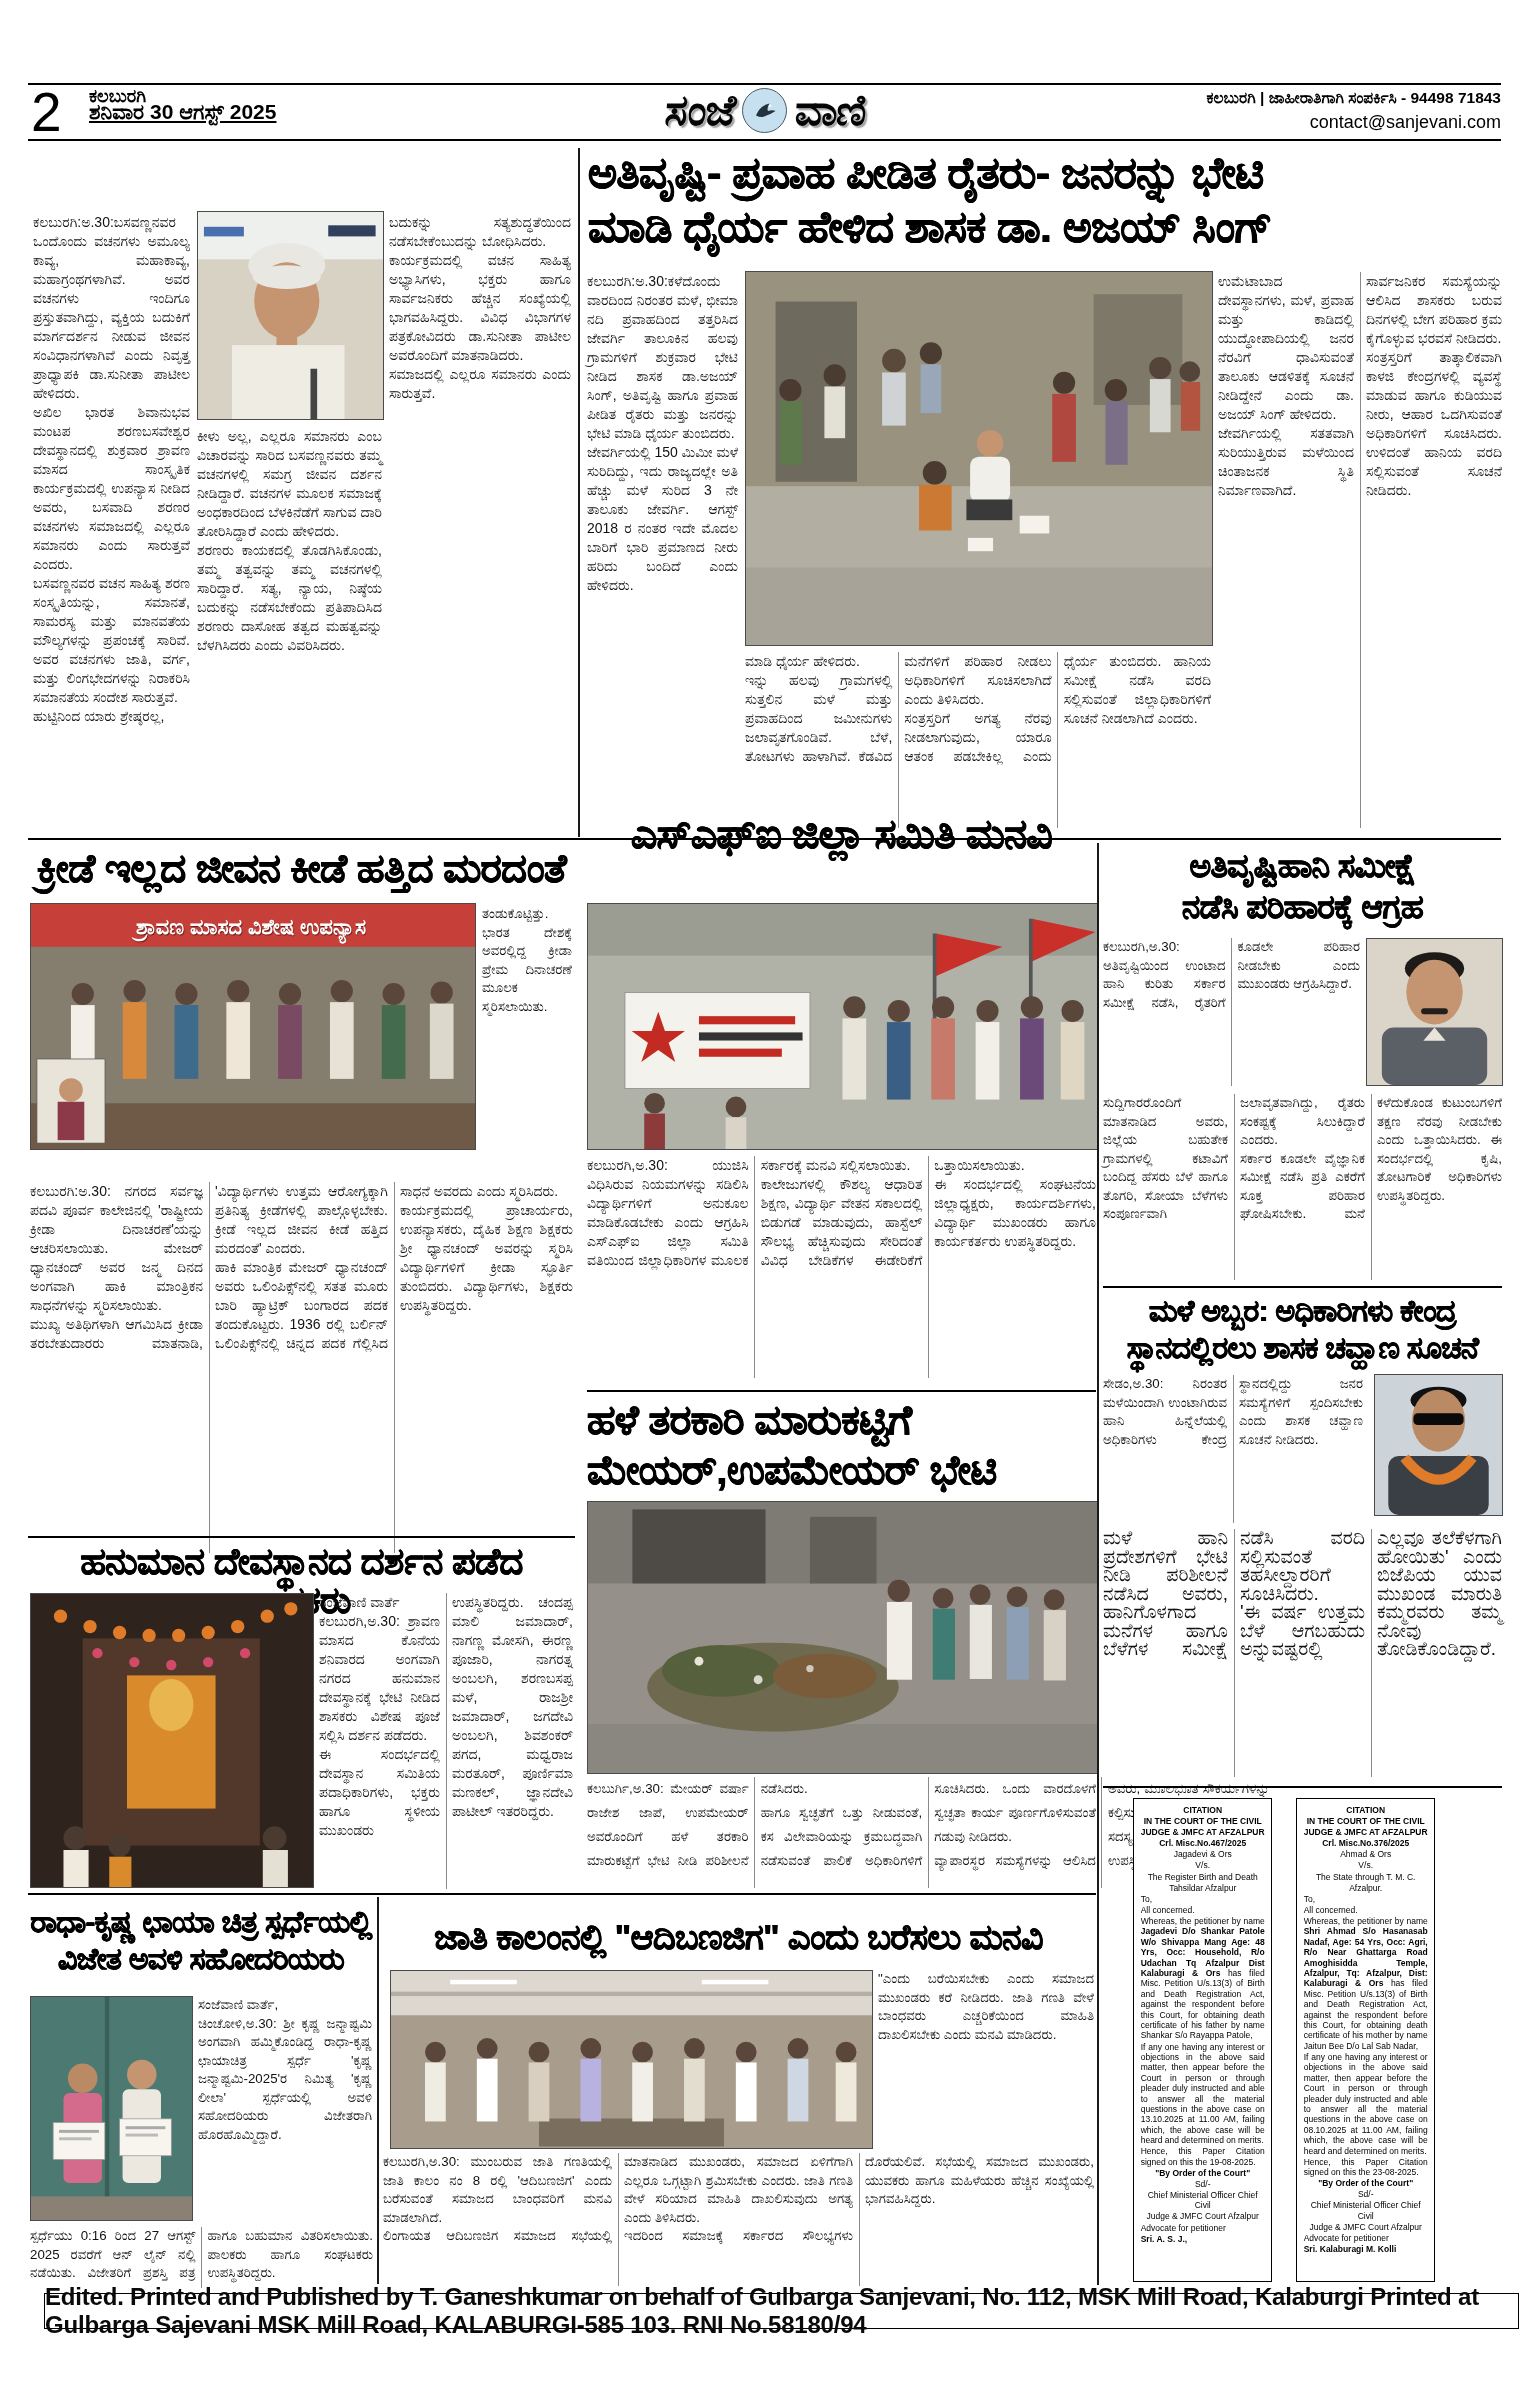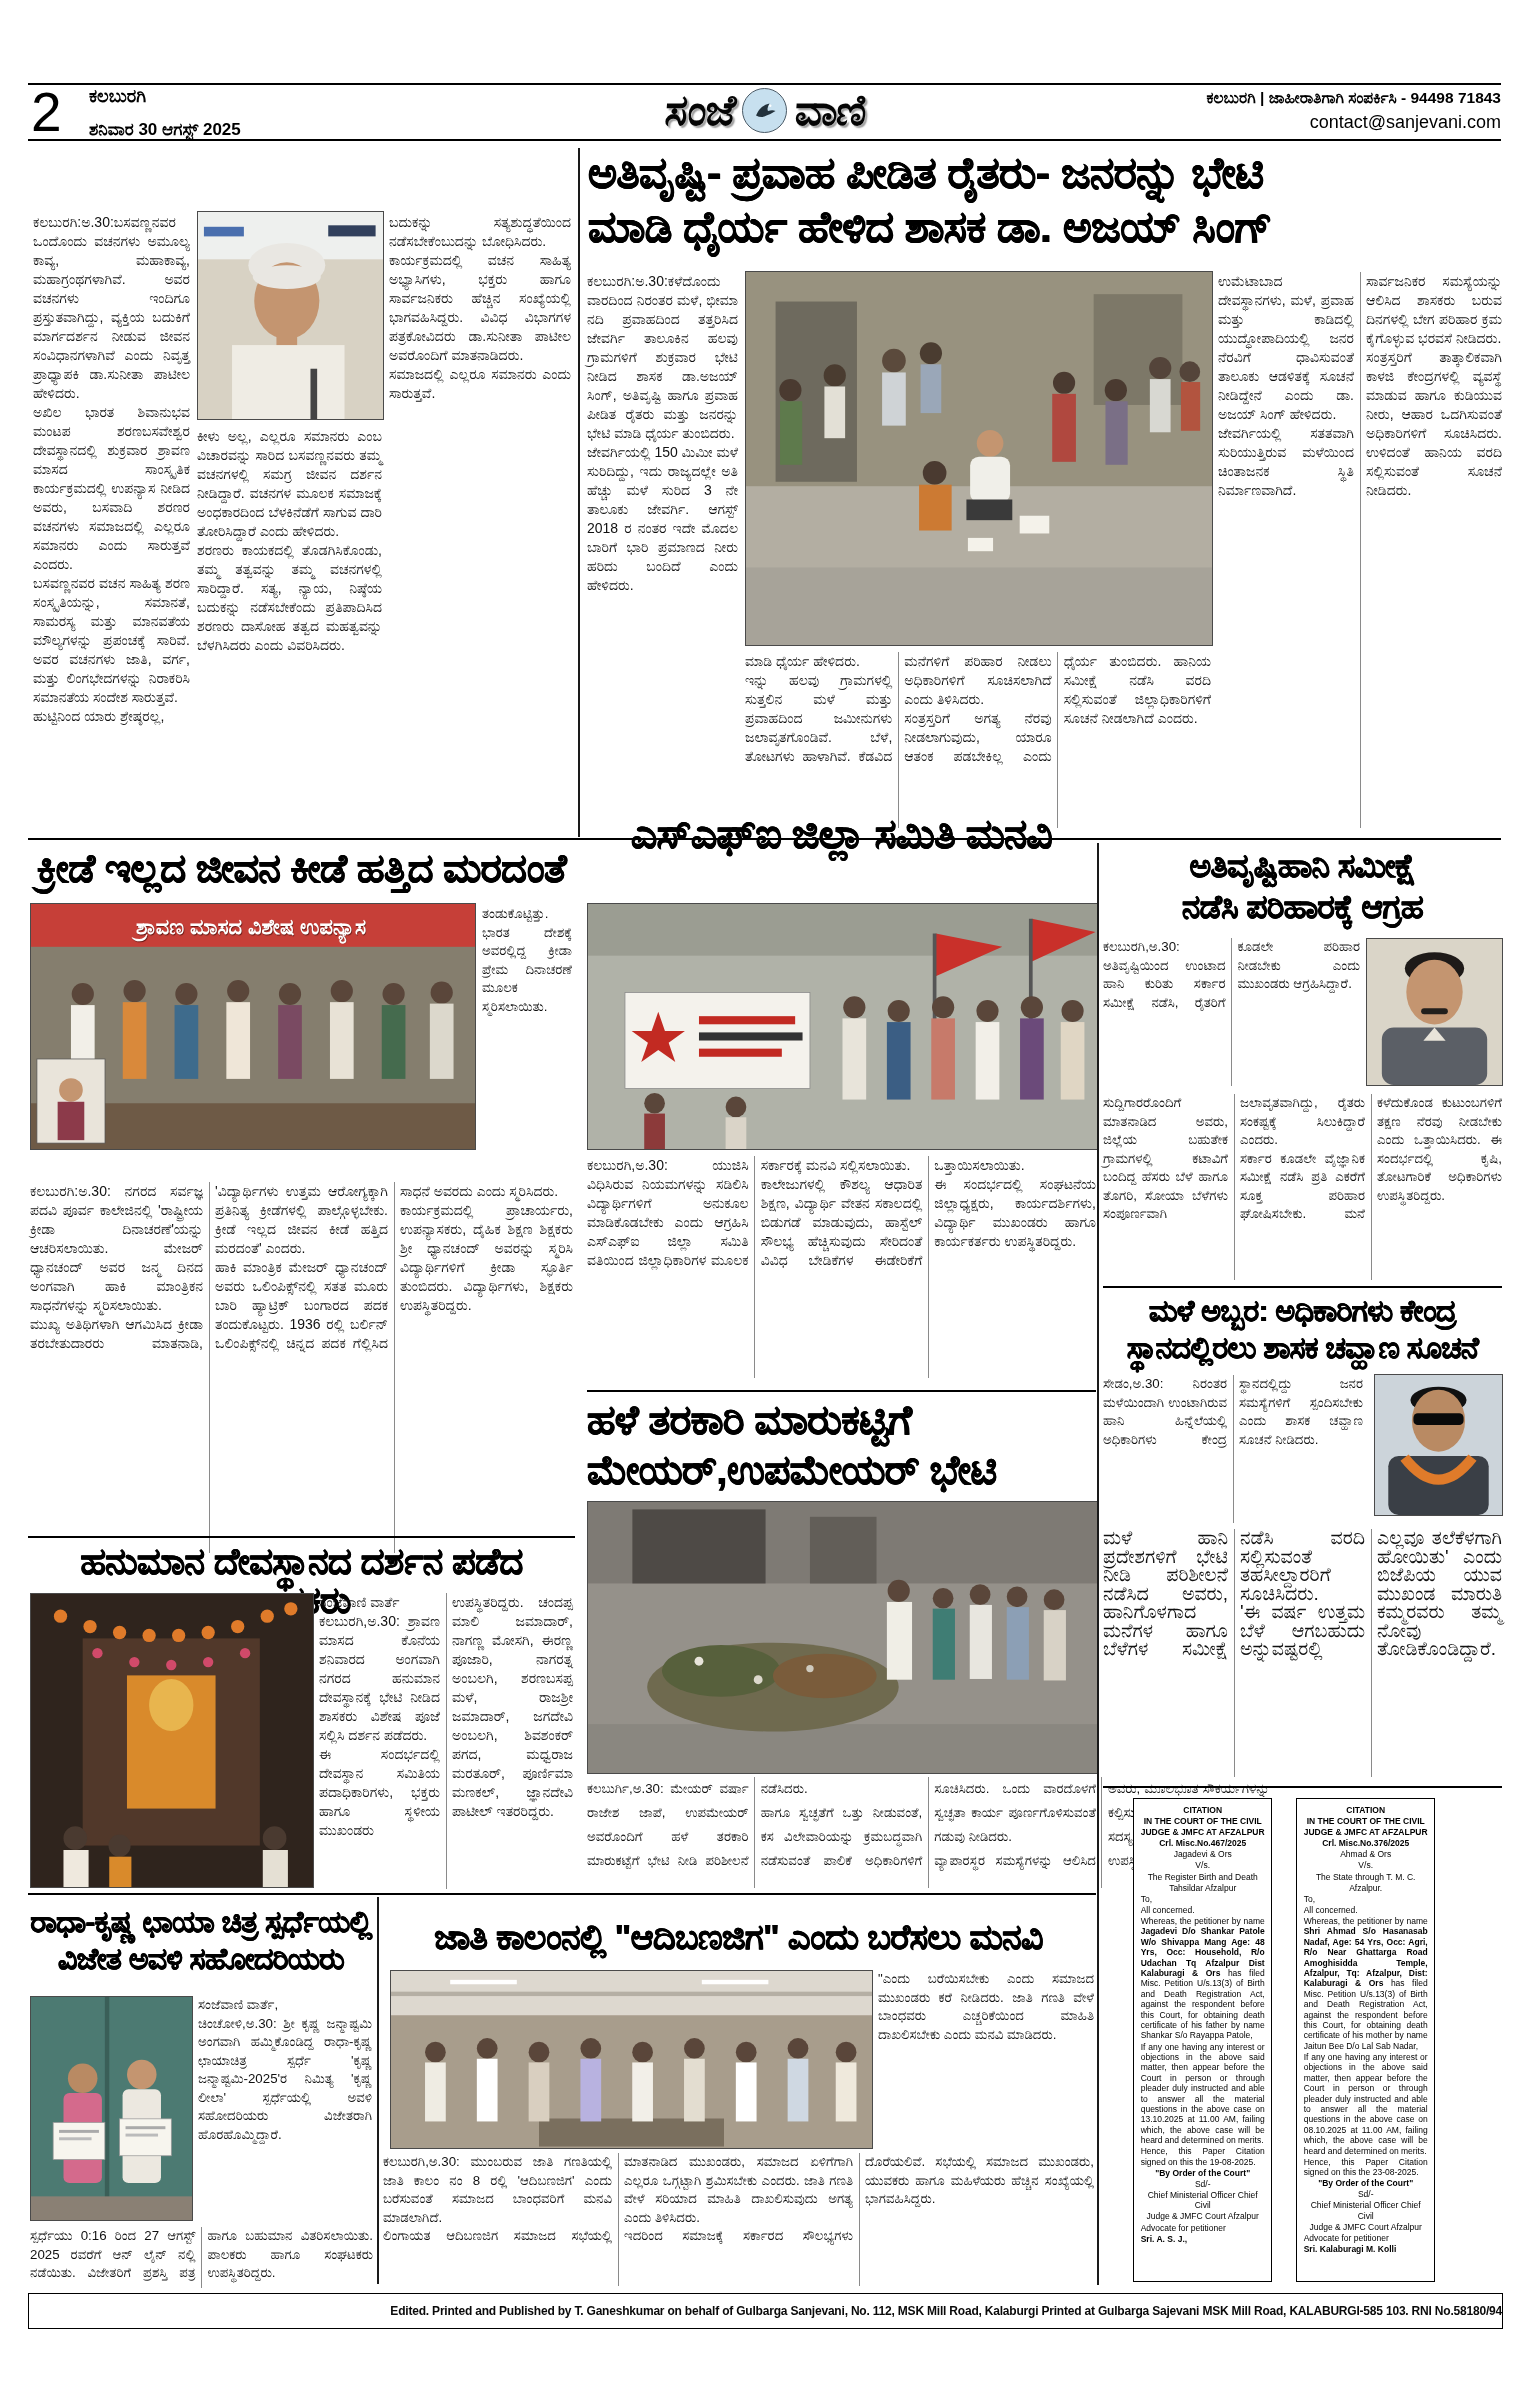--- a/index.html
+++ b/index.html
@@ -23,32 +23,32 @@
       display:flex;align-items:center;justify-content:center;}
   .cit{position:absolute;border:1.8px solid #000;background:#fff;padding:6px 6.7px;
        font-size:8.5px;line-height:10.4px;text-align:justify;color:#000;}
   .cit .c{text-align:center;font-weight:700;}
   .cit .c2{text-align:center;}
   .cit b{font-weight:700;}
   .cit p{margin:0 0 0.7px 0;}
   .banner-overlay{position:absolute;color:#fff;font-weight:700;text-align:center;
        text-shadow:0.7px 0.7px 0.7px #6a1a16;}
   .footer-box{position:absolute;border:1.5px solid #000;display:flex;align-items:center;justify-content:flex-end;
-       font-size:12px;font-weight:700;color:#0a0a0a;letter-spacing:-0.2px;}
+       font-size:24px;font-weight:700;color:#0a0a0a;letter-spacing:-0.2px;margin-left:16px;}
   .hdr-small{font-weight:700;color:#000;}
 </style>
 </head>
 <body>
 
 <div id="page">
 
   <div class="hrule" style="left:28px;top:83px;width:1473px;height:2.2px;"></div>
   <div class="abs" style="left:31px;top:86px;font-size:55px;line-height:52px;font-weight:400;">2</div>
   <div class="abs hdr-small" style="left:89px;top:86px;font-size:18px;">ಕಲಬುರಗಿ</div>
-  <div class="abs hdr-small" style="left:89px;top:120px;font-size:17px;">ಶನಿವಾರ 30 ಆಗಸ್ಟ್  2025</div>
+  <div class="abs hdr-small" style="left:89px;top:100px;font-size:21px;text-decoration:underline;">ಶನಿವಾರ 30 ಆಗಸ್ಟ್  2025</div>
 
   <div class="abs masthead" style="left:606px;top:84px;width:318px;height:53px;">
     <span class="word">ಸಂಜೆ</span>
     <span class="logo-circle">
       <svg width="30" height="30" viewBox="0 0 40 40">
         <path d="M8 26 Q14 12 26 10 Q22 16 24 20 Q30 18 34 20 Q28 24 22 26 Q16 30 8 26z" fill="#23323c"></path>
         <circle cx="27" cy="13" r="1.6" fill="#fff"></circle>
       </svg>
     </span>
     <span class="word">ವಾಣಿ</span>

